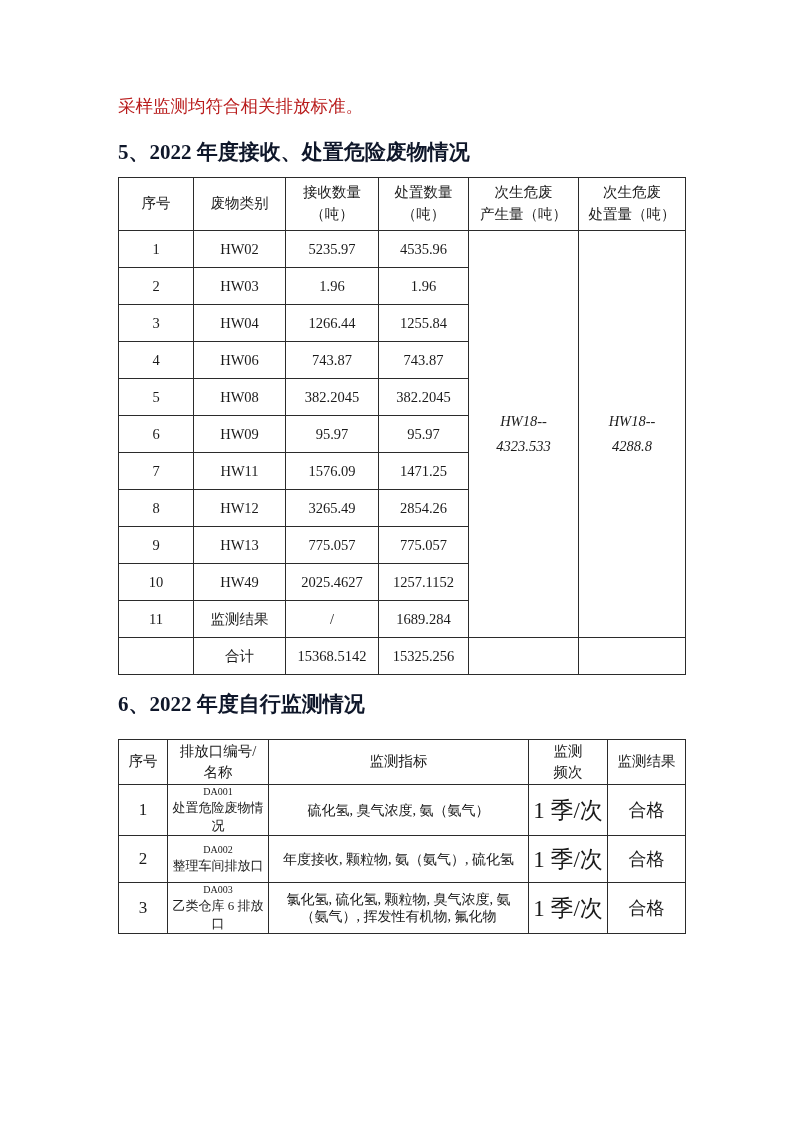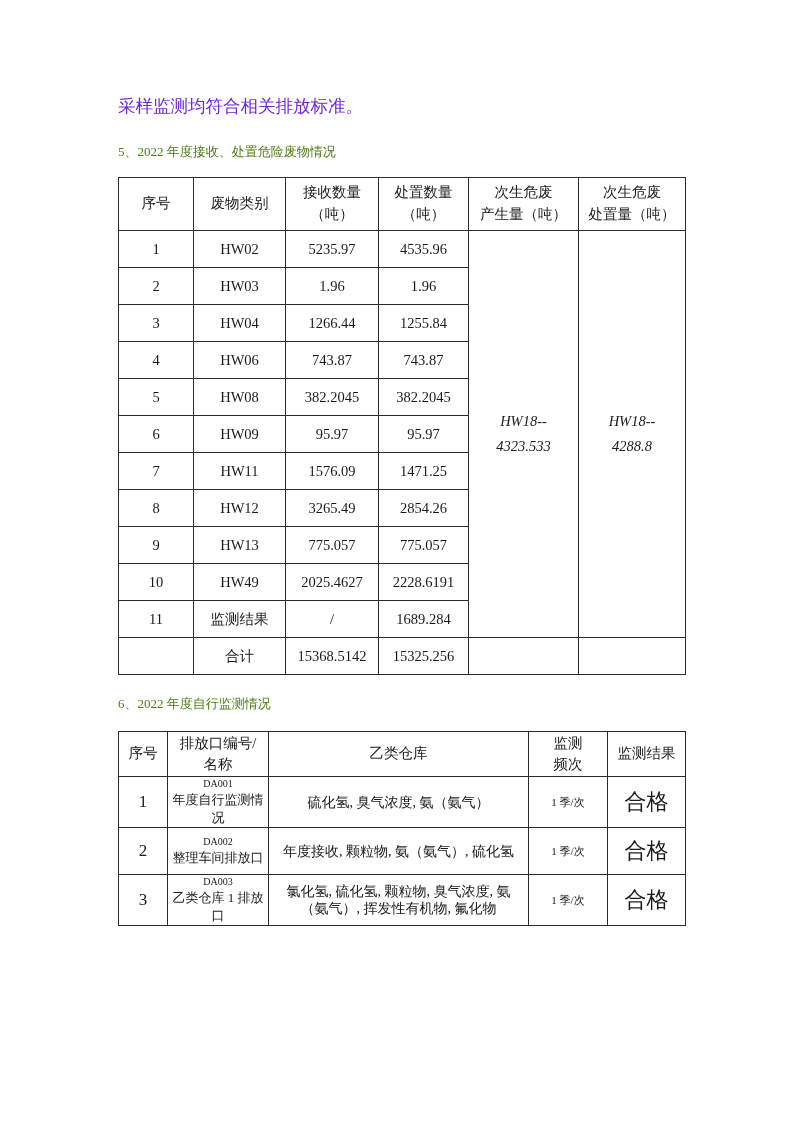--- a/index.html
+++ b/index.html
@@ -4,46 +4,46 @@
 <style>
   html,body { margin:0; padding:0; }
   body {
     width:800px; height:1131px; background:#ffffff; color:#000000;
     font-family:"Liberation Serif","DejaVu Serif",serif;
     overflow:hidden;
   }
   .page { padding:86px 115px 0 118px; }
   .body-text {
     font-size:17.5px; line-height:41px; margin:0 0 10px 0;
-    text-align:justify; text-justify:inter-ideograph; color:#6d28d9;
+    text-align:justify; text-justify:inter-ideograph; color:#b91c1c;
   }
   .sec-heading {
-    font-size:13px; font-weight:normal; color:#4d7c0f;
+    font-size:21px; font-weight:bold; color:#0f172a;
     margin:0 0 10px 0; line-height:30px;
   }
-  .sec-heading.sec6 { margin:14px 0 12px 0; }
+  .sec-heading.sec6 { margin:14px 0 20px 0; }
   table { border-collapse:collapse; table-layout:fixed; width:567px; color:#1a1a1a;border-radius:30px; }
   th, td {
     border:1px solid #2b2b2b; text-align:center; vertical-align:middle;
     font-weight:normal; padding:0; overflow:hidden;
   }
   .pre { white-space:pre-line; }
   
   .waste-table th { height:52px; font-size:14.5px; line-height:1.5; }
   .waste-table td { height:36px; font-size:14.5px; }
   .waste-table td.merged-cell { font-size:14.5px; line-height:1.75;font-style:italic; }
   
   .mon-table th { height:44px; font-size:14.5px; line-height:1.45; }
   .mon-table td { height:42px; }
   .mon-table td.cell-no { font-size:17px; }
   .mon-table td.cell-outlet .outlet-code { font-size:10px; line-height:14px; display:block; }
   .mon-table td.cell-outlet .outlet-name { font-size:13px; line-height:18px; display:block; }
   .mon-table td.cell-indicators { font-size:14px; line-height:17px; padding:2px 6px; }
-  .mon-table td.cell-frequency { font-size:11px; }
-  .mon-table td.cell-result { font-size:22px; }
+  .mon-table td.cell-frequency { font-size:23px; }
+  .mon-table td.cell-result { font-size:18px; }
 </style>
 </head>
 <body>
 
 <div class="page">
 
   <p class="body-text">采样监测均符合相关排放标准。</p>
 
 
   <h3 class="sec-heading">5、2022 年度接收、处置危险废物情况</h3>
@@ -127,21 +127,21 @@
         <tr>
           <td>9</td>
           <td>HW13</td>
           <td>775.057</td>
           <td>775.057</td>
         </tr>
         <tr>
           <td>10</td>
           <td>HW49</td>
           <td>2025.4627</td>
-          <td>2228.6191</td>
+          <td>1257.1152</td>
         </tr>
         <tr>
           <td>11</td>
           <td>监测结果</td>
           <td>/</td>
           <td>1689.284</td>
         </tr>
         <tr>
           <td></td>
           <td>合计</td>
@@ -161,52 +161,52 @@
         <col style="width:101px">
         <col style="width:260px">
       <col style="width:79px">
         <col style="width:78px">
     </colgroup>
     <thead>
       <tr>
         <th class="pre">序号</th>
         <th class="pre">排放口编号/
 名称</th>
-        <th class="pre">乙类仓库</th>
+        <th class="pre">监测指标</th>
         <th class="pre">监测
 频次</th>
         <th class="pre">监测结果</th>
       </tr>
     </thead>
     <tbody id="mon-body">
         <tr>
           <td class="cell-no">1</td>
           <td class="cell-outlet">
             <span class="outlet-code">DA001</span>
-            <span class="outlet-name">年度自行监测情况</span>
+            <span class="outlet-name">处置危险废物情况</span>
           </td>
           <td class="cell-indicators">硫化氢, 臭气浓度, 氨（氨气）</td>
           <td class="cell-frequency">1 季/次</td>
           <td class="cell-result">合格</td>
         </tr>
         <tr>
           <td class="cell-no">2</td>
           <td class="cell-outlet">
             <span class="outlet-code">DA002</span>
             <span class="outlet-name">整理车间排放口</span>
           </td>
           <td class="cell-indicators">年度接收, 颗粒物, 氨（氨气）, 硫化氢</td>
           <td class="cell-frequency">1 季/次</td>
           <td class="cell-result">合格</td>
         </tr>
         <tr>
           <td class="cell-no">3</td>
           <td class="cell-outlet">
             <span class="outlet-code">DA003</span>
-            <span class="outlet-name">乙类仓库 1 排放口</span>
+            <span class="outlet-name">乙类仓库 6 排放口</span>
           </td>
           <td class="cell-indicators">氯化氢, 硫化氢, 颗粒物, 臭气浓度, 氨（氨气）, 挥发性有机物, 氟化物</td>
           <td class="cell-frequency">1 季/次</td>
           <td class="cell-result">合格</td>
         </tr>
       </tbody>
   </table>
 
 </div>
 

